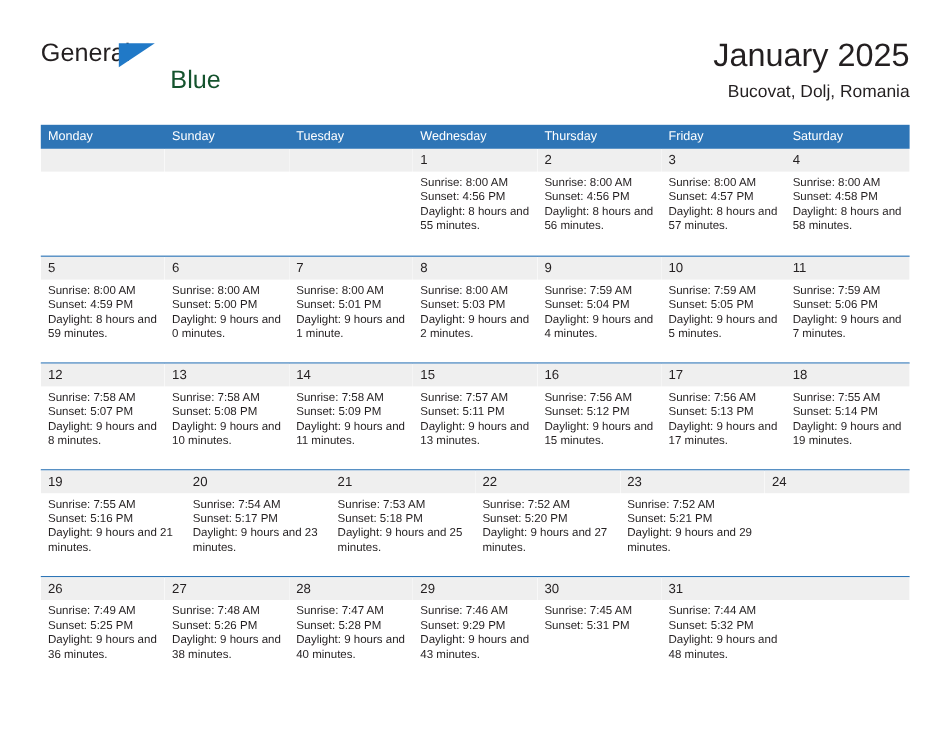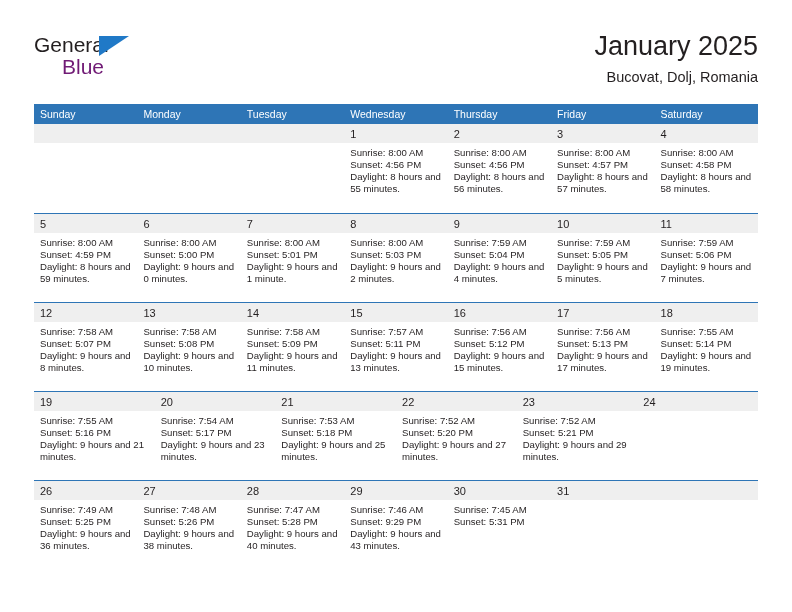--- a/index.html
+++ b/index.html
@@ -42,26 +42,27 @@
   .logo-general {
     font-size: 21px;
     color: #231f20;
     letter-spacing: 0px;
     line-height: 1;
     display: block;
     font-family: "Liberation Sans", sans-serif;
   }
   .logo-blue {
     font-size: 21px;
-    color: #701a75;
+    color: #14532d;
     line-height: 1;
     display: block;
     margin-top: 1px;
     margin-left: 28px;
     font-family: "Liberation Sans", sans-serif;
+    text-align: right;
   }
   .logo-triangle {
     position: absolute;
     left: 65px;
     top: 2px;
     width: 0;
     height: 0;
     border-left: 30px solid #2079c7;
     border-bottom: 20px solid transparent;
   }
@@ -168,22 +169,22 @@
 
     <div class="title-block">
       <div class="cal-title">January 2025</div>
       <div class="cal-subtitle">Bucovat, Dolj, Romania</div>
     </div>
 
   </div>
 
   <div class="calendar">
     <div class="weekday-row">
+        <div class="weekday">Monday</div>
         <div class="weekday">Sunday</div>
-        <div class="weekday">Monday</div>
         <div class="weekday">Tuesday</div>
         <div class="weekday">Wednesday</div>
         <div class="weekday">Thursday</div>
         <div class="weekday">Friday</div>
         <div class="weekday">Saturday</div>
       </div>
     <div class="week-rows">
         <div class="week-row first">
           <div class="day-cell empty">
             <div class="day-num-strip"><span class="day-num"></span></div>
@@ -423,20 +424,25 @@
           </div>
           <div class="day-cell">
             <div class="day-num-strip"><span class="day-num">30</span></div>
             <div class="day-body">
               <div class="day-line">Sunrise: 7:45 AM</div>
               <div class="day-line">Sunset: 5:31 PM</div>
             </div>
           </div>
           <div class="day-cell">
             <div class="day-num-strip"><span class="day-num">31</span></div>
+            <div class="day-body">
+              <div class="day-line">Sunrise: 7:44 AM</div>
+              <div class="day-line">Sunset: 5:32 PM</div>
+              <div class="day-line wrap">Daylight: 9 hours and 48 minutes.</div>
+            </div>
           </div>
           <div class="day-cell empty">
             <div class="day-num-strip"><span class="day-num"></span></div>
           </div>
         </div>
       </div>
   </div>
 
 </div>
 

